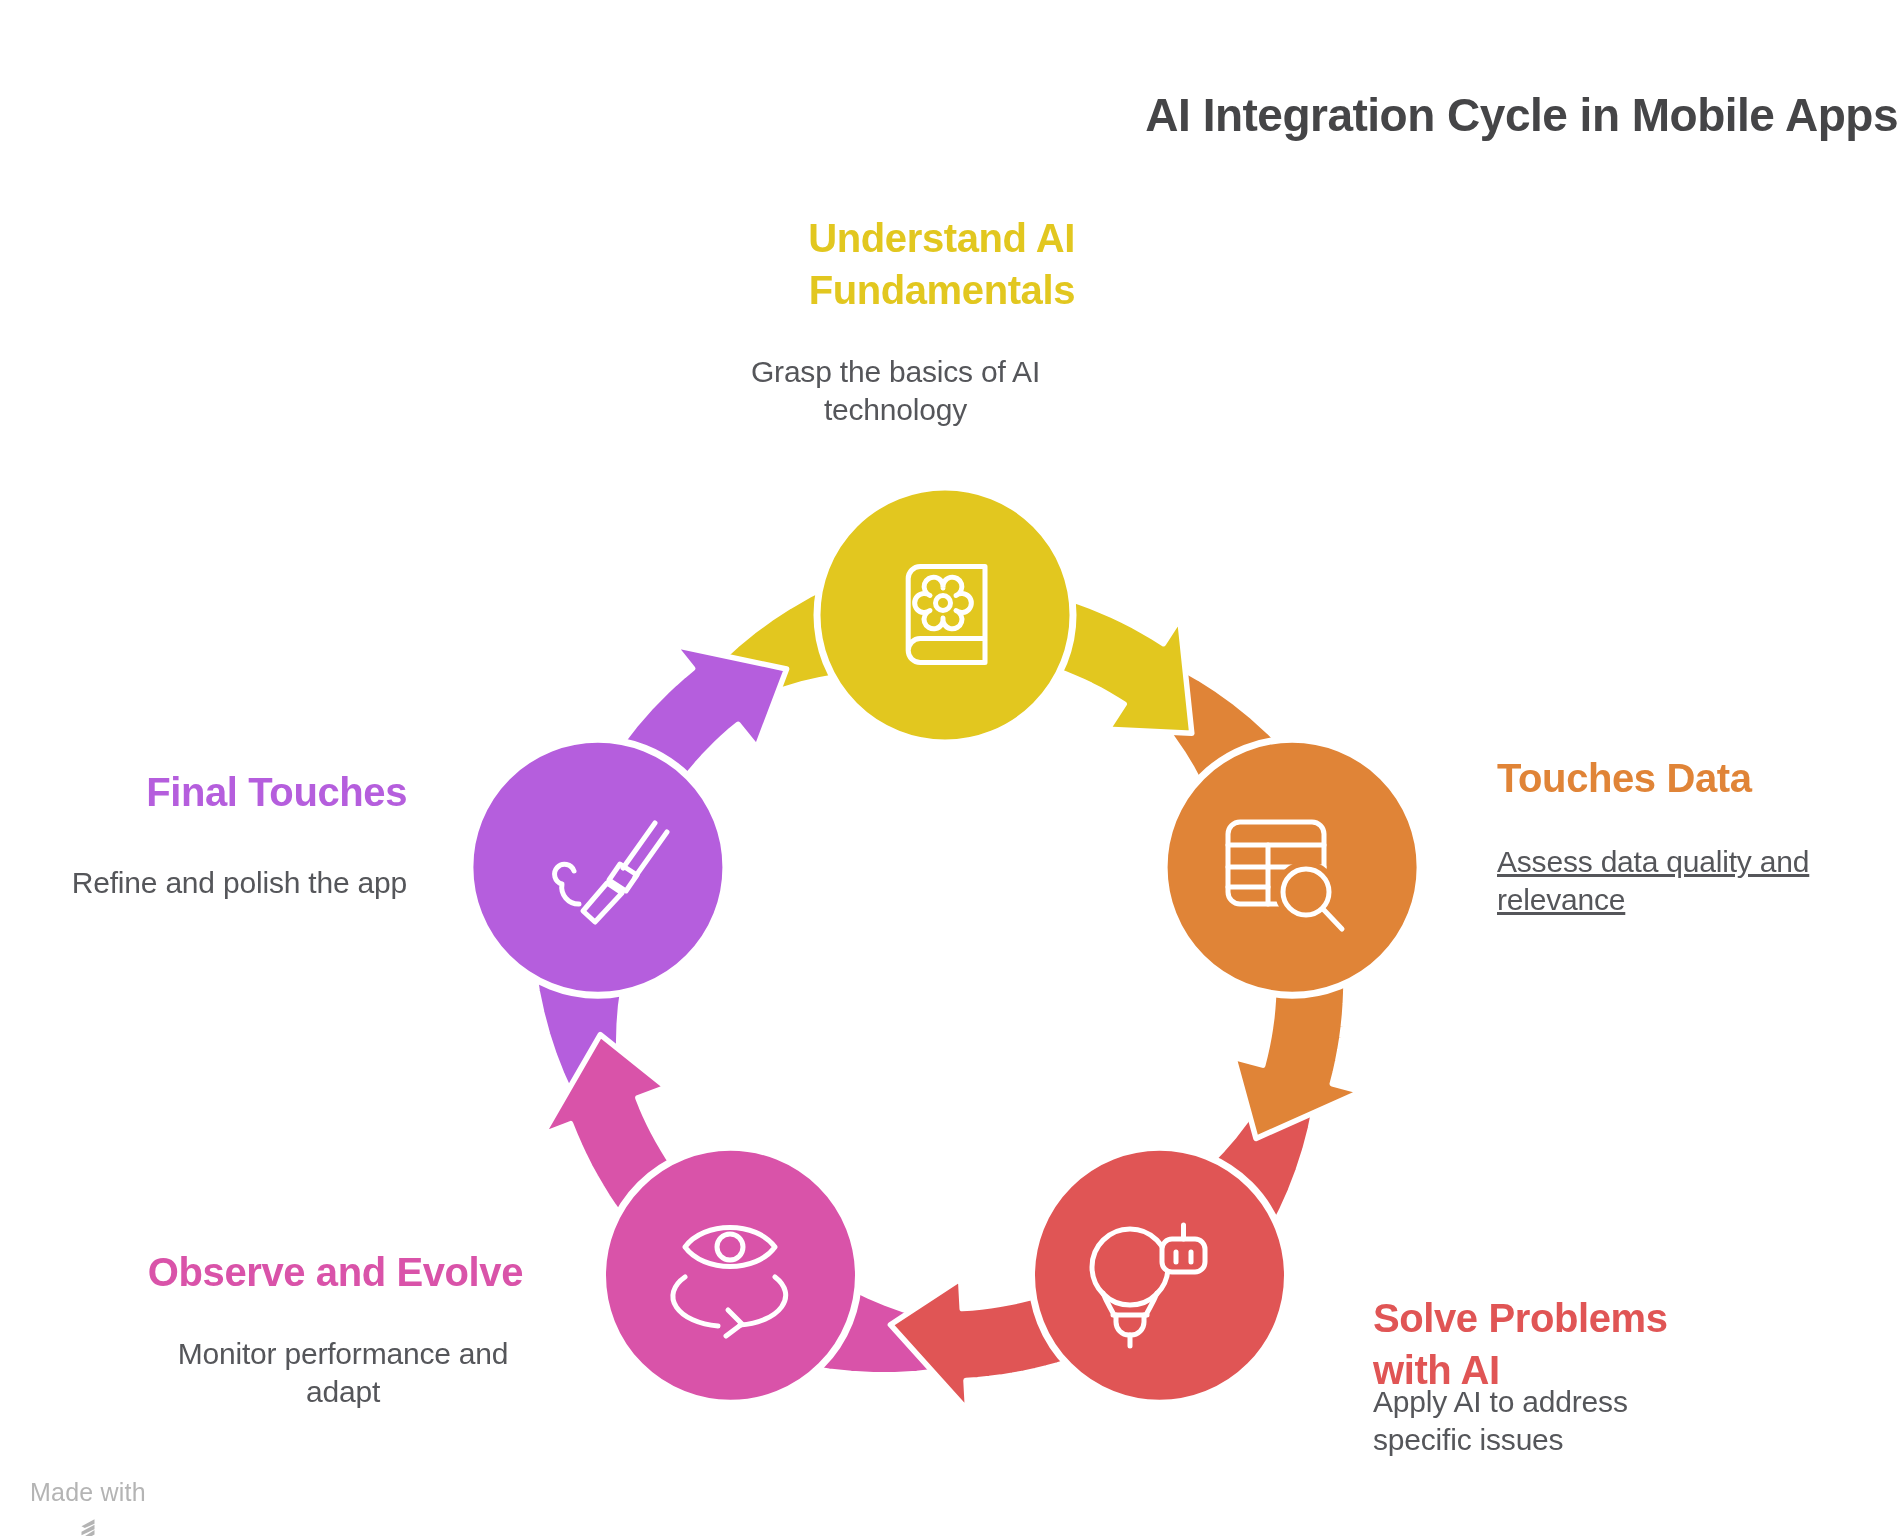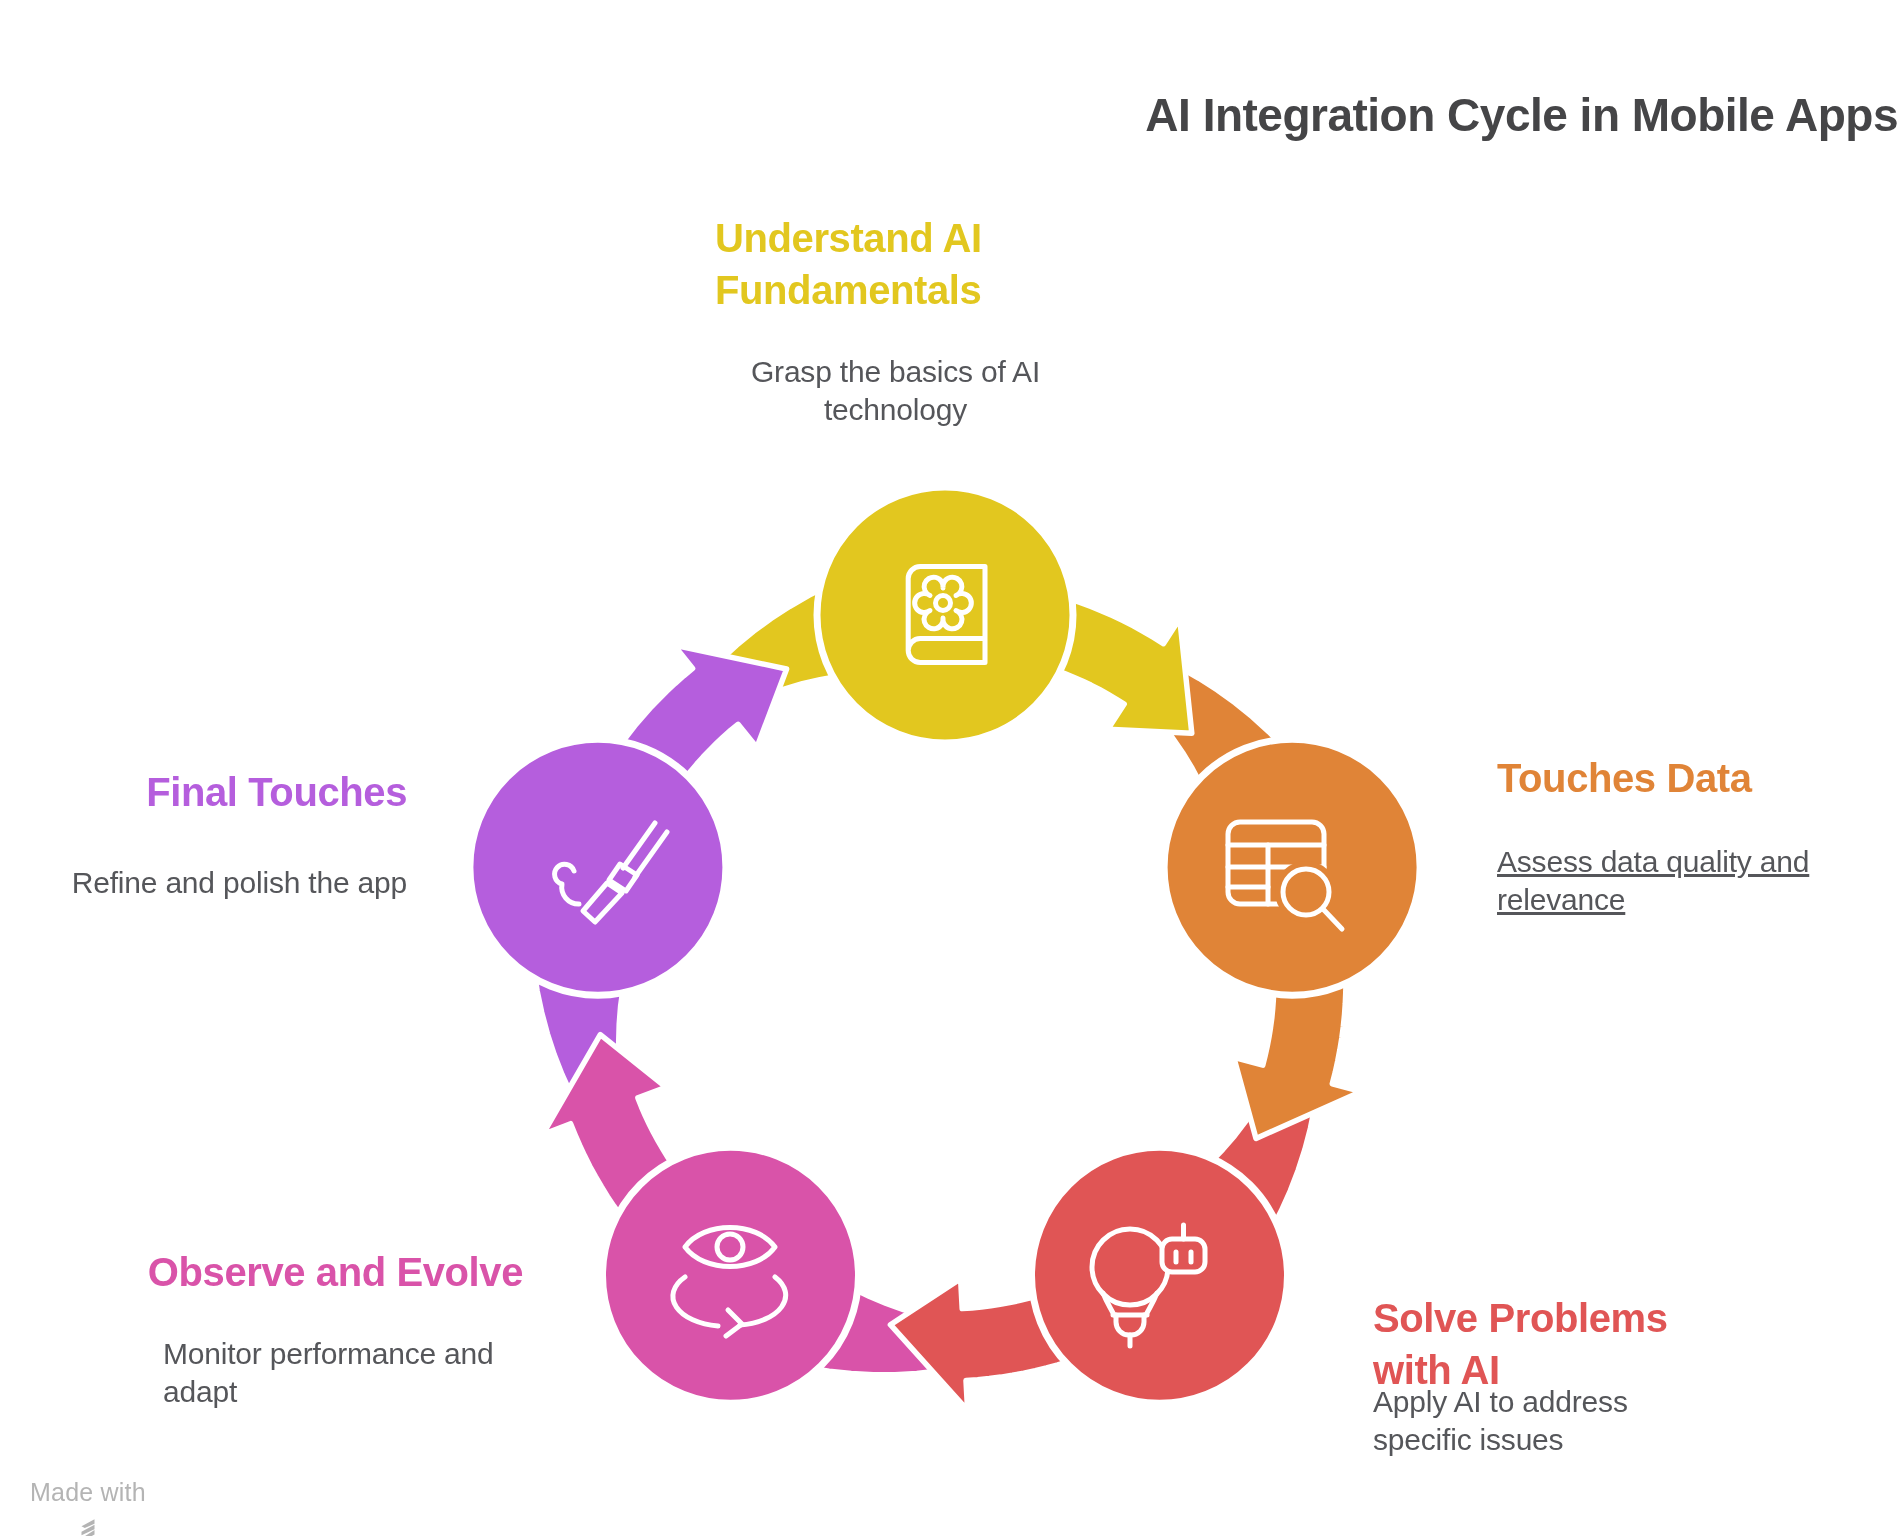--- a/index.html
+++ b/index.html
@@ -12,28 +12,28 @@
     position:absolute;top:88px;left:0;width:100%;text-align:right;
     font-size:46px;font-weight:700;letter-spacing:-0.5px;
   }
   .lbl{
     position:absolute;font-weight:700;font-size:40px;line-height:1.3;
     letter-spacing:-0.4px;
   }
   .desc{
     position:absolute;font-size:30px;line-height:1.25;letter-spacing:-0.2px;margin-top:25px;
   }
-  #lblU{left:715px;top:212px;width:360px;text-align:left;}
+  #lblU{left:715px;top:212px;width:360px;text-align:right;}
   #descU{left:733px;top:328px;width:325px;text-align:center;}
   #lblE{left:1497px;top:752px;width:400px;text-align:left;}
   #descE{left:1497px;top:818px;width:360px;text-align:left;text-decoration:underline;}
   #lblS{left:1373px;top:1292px;width:330px;text-align:left;}
   #descS{left:1373px;top:1358px;width:310px;text-align:left;}
   #lblO{right:1375px;top:1246px;width:500px;text-align:right;}
-  #descO{right:1375px;top:1310px;width:360px;text-align:left;}
+  #descO{right:1375px;top:1310px;width:360px;text-align:center;}
   #lblF{right:1491px;top:766px;width:450px;text-align:right;}
   #descF{right:1491px;top:839px;width:520px;text-align:right;white-space:nowrap;}
   .watermark{
     position:absolute;left:30px;top:1478px;display:flex;align-items:center;gap:9px;
     font-size:25px;letter-spacing:0.2px;
   }
   svg#cycle-svg{position:absolute;left:0;top:0;}
   .icon{stroke:#fff;fill:none;stroke-width:5;stroke-linecap:round;stroke-linejoin:round;}
 </style>
 </head>

